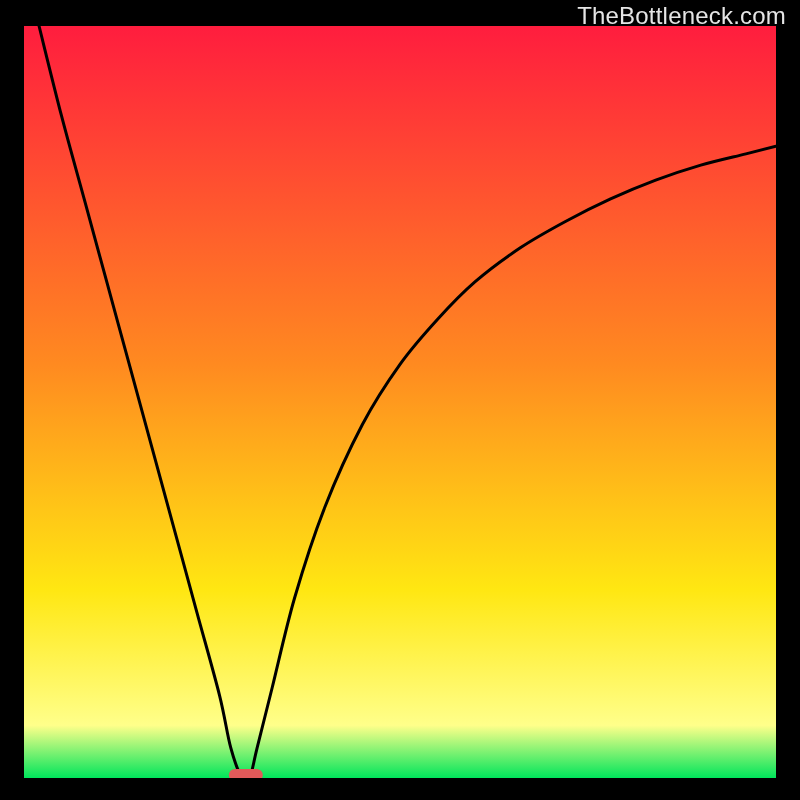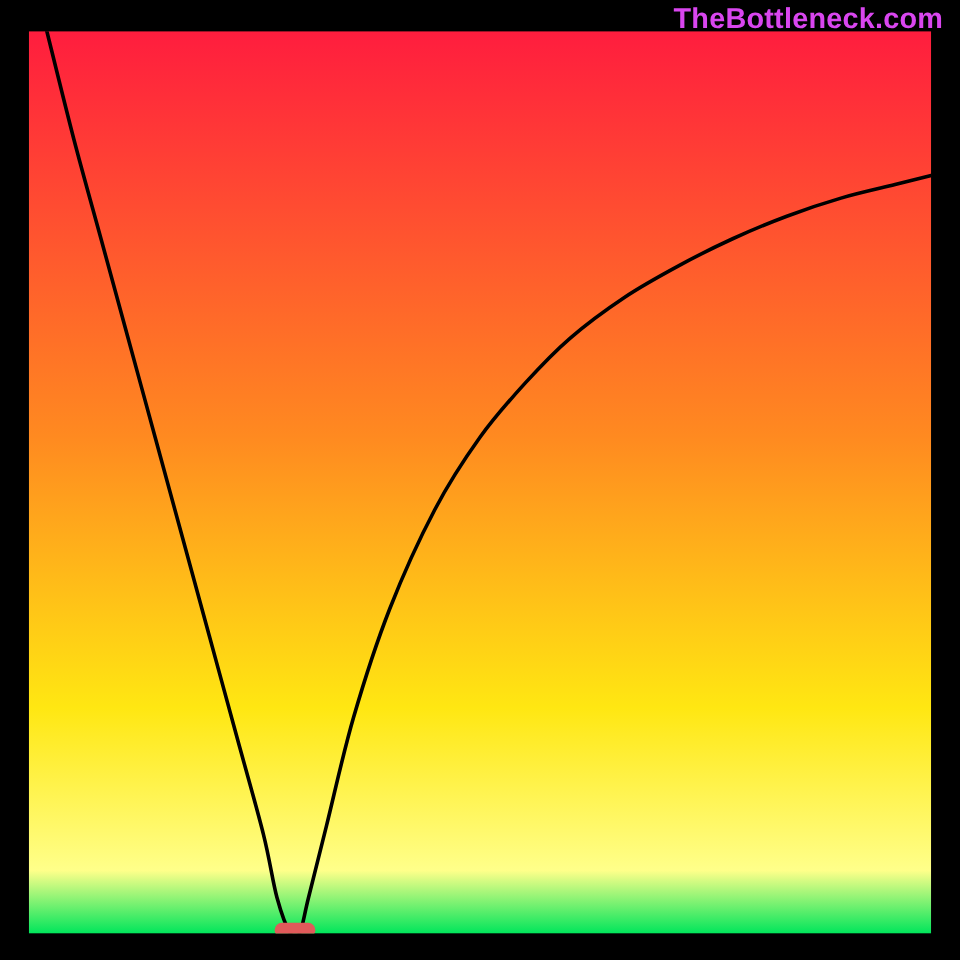--- a/index.html
+++ b/index.html
@@ -14,23 +14,23 @@
   .frame {
     width: 800px;
     height: 800px;
     background: #000;
     position: relative;
   }
   .watermark {
     position: absolute;
     top: 2px;
     right: 14px;
-    color: #d946ef;
+    color: #e5e5e5;
     font-size: 24px;
-    font-weight: 700;
+    font-weight: 400;
     letter-spacing: 0.2px;
     z-index: 3;
   }
   svg.chart {
     position: absolute;
     top: 26px;
     left: 24px;
     display: block;
   }
 </style>

